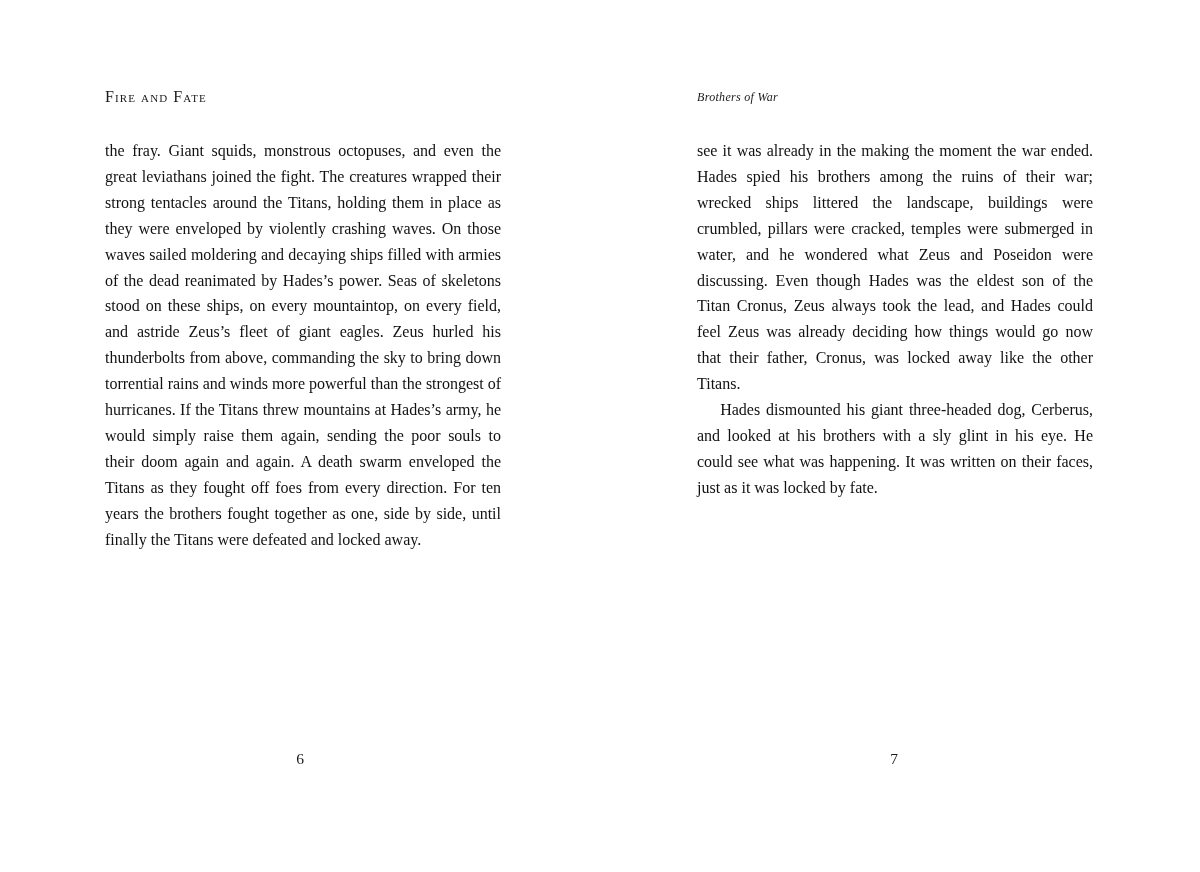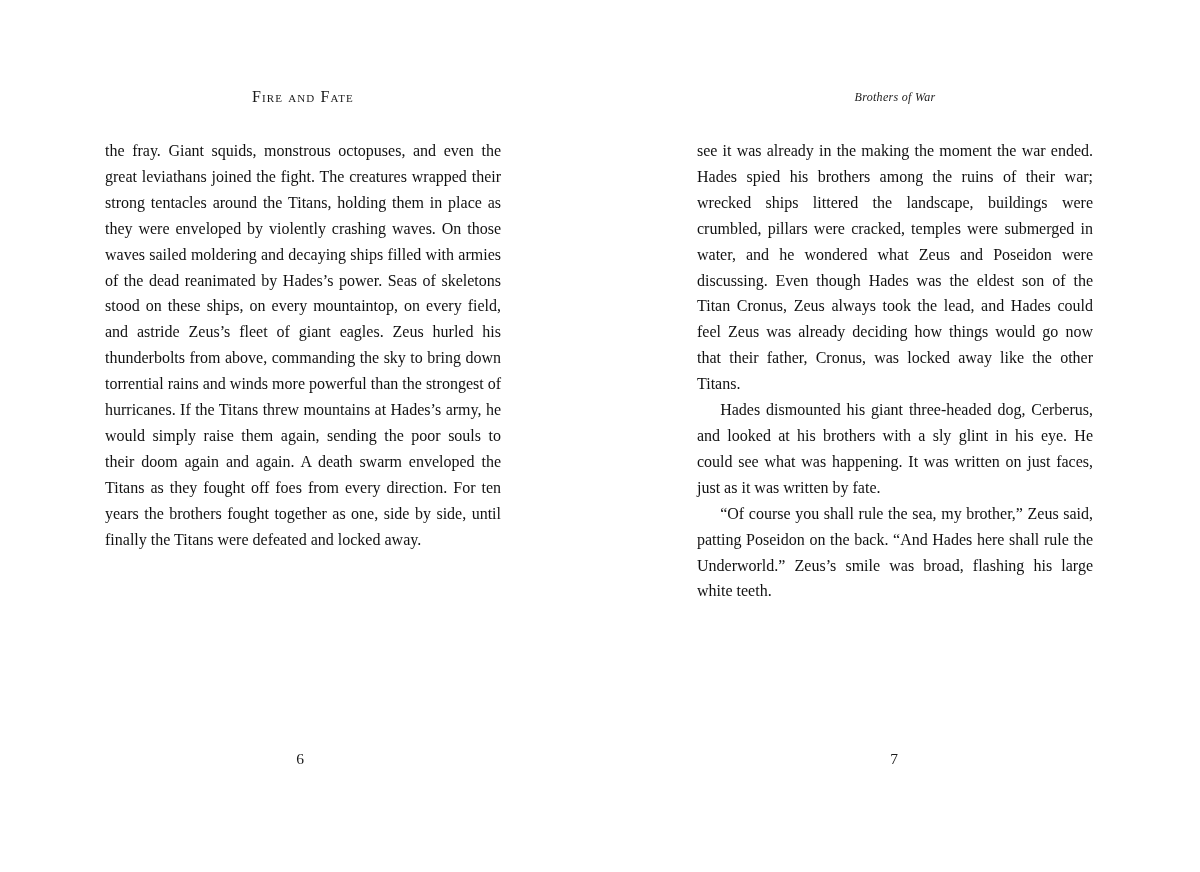--- a/index.html
+++ b/index.html
@@ -41,21 +41,21 @@
     left: 105px;
   }
   .page-right .page-inner {
     left: 97px;
   }
 
   .running-head {
     font-size: 15.5px;
     letter-spacing: 0.6px;
     color: #1a1a1a;
-    text-align: center;
+    text-align: left;
     height: 26px;
     line-height: 26px;
     white-space: nowrap;
   }
 
   .running-head-left {
     font-variant: small-caps;
     font-family: "Liberation Serif", serif;
     letter-spacing: 1.1px;
     font-size: 16px;
@@ -115,20 +115,19 @@
       </div>
     </div>
     <div class="folio">6</div>
   </div>
 
   <div class="page page-right">
     <div class="page-inner">
       <div class="running-head running-head-right">Brothers of War</div>
       <div class="body-text">
         <p>see it was already in the making the moment the war ended. Hades spied his brothers among the ruins of their war; wrecked ships littered the landscape, buildings were crumbled, pillars were cracked, tem­ples were submerged in water, and he wondered what Zeus and Poseidon were discussing. Even though Hades was the eldest son of the Titan Cronus, Zeus always took the lead, and Hades could feel Zeus was already deciding how things would go now that their father, Cronus, was locked away like the other Titans.</p>
-        <p class="indent">Hades dismounted his giant three-headed dog, Cerberus, and looked at his brothers with a sly glint in his eye. He could see what was happening. It was written on just faces, just as it was written by fate.</p>
-        <p class="indent">“Of course you shall rule the sea, my brother,” Zeus said, patting Poseidon on the back. “And Hades here shall rule the Underworld.” Zeus’s smile was broad, flashing his large white teeth.</p>
+        <p class="indent">Hades dismounted his giant three-headed dog, Cerberus, and looked at his brothers with a sly glint in his eye. He could see what was happening. It was written on their faces, just as it was locked by fate.</p>
       </div>
     </div>
     <div class="folio">7</div>
   </div>
 
 </div>
 
 </body></html>

